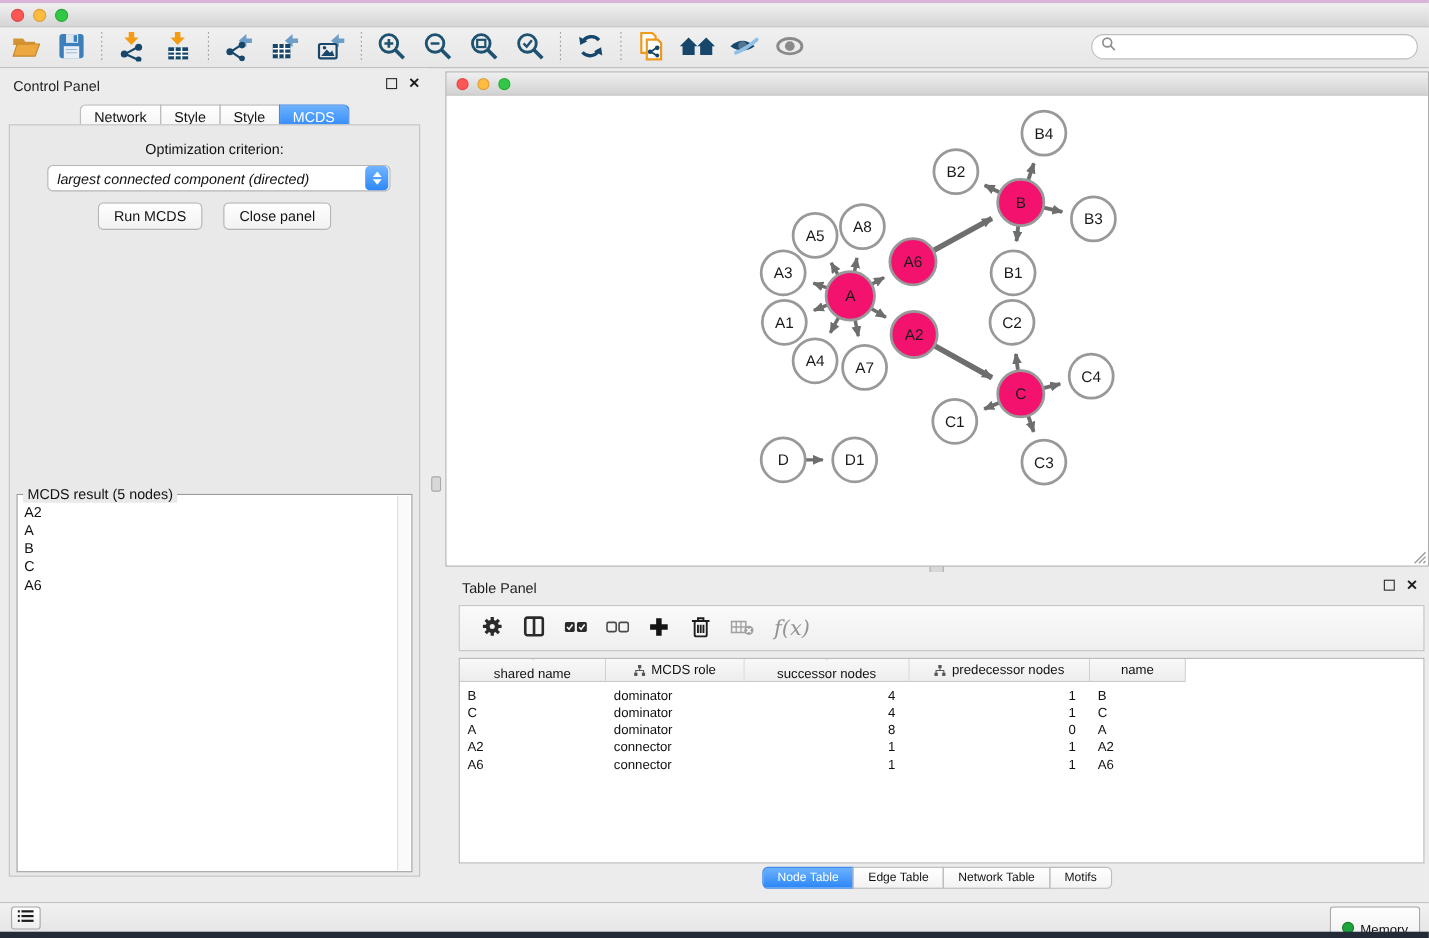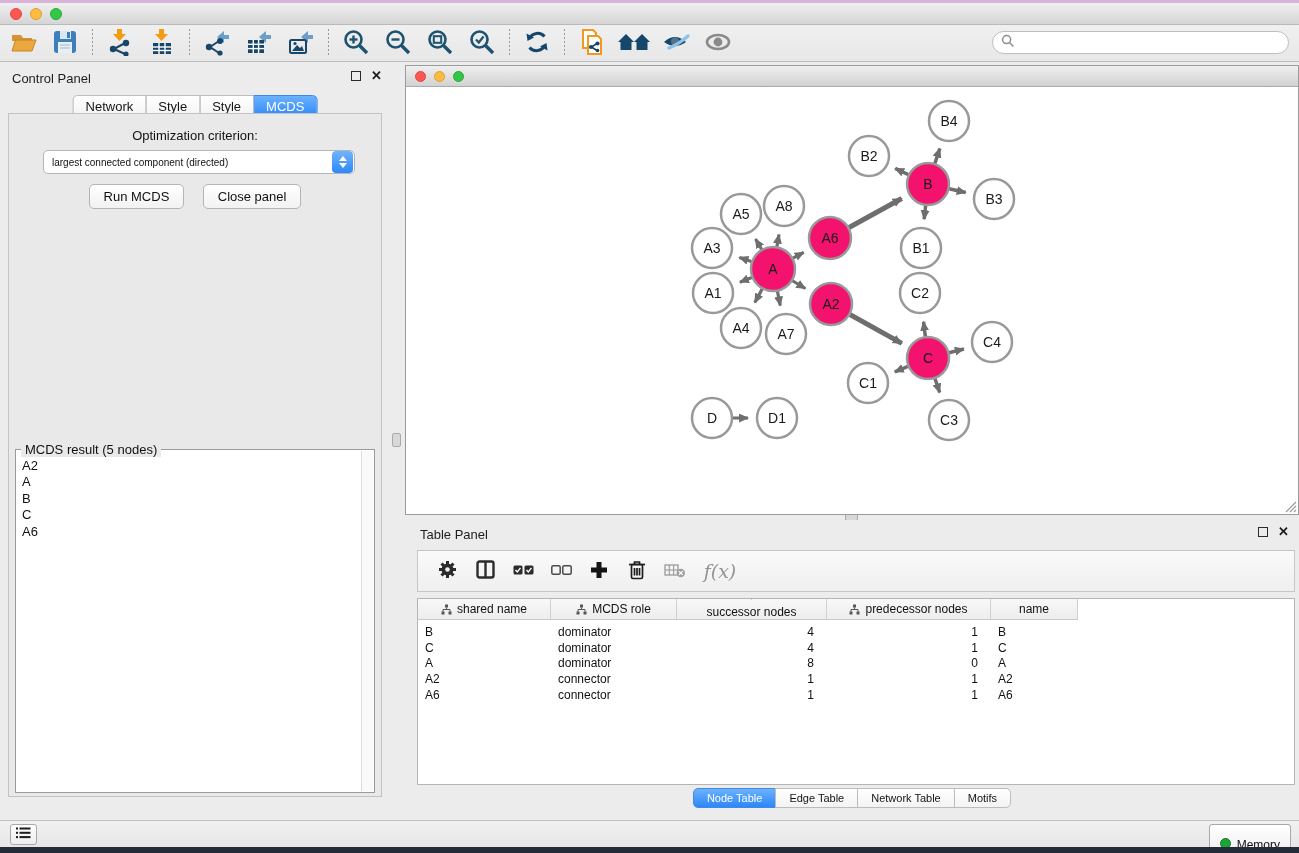--- a/index.html
+++ b/index.html
@@ -49,22 +49,22 @@
 
   .cp-tabs { position:absolute; left:50%; transform:translateX(-50%); top:33px; }
   .cp-inset { position:absolute; left:8px; top:51px; width:374px; height:684px;
     background:#e9e9e9; border:1px solid #c3c3c3; }
 
   .opt-label { position:absolute; left:0; width:100%; top:14px; text-align:center;
     font-size:13px; color:#111; }
   .dropdown { position:absolute; left:34px; top:36px; width:312px; height:24px;
     background:#fff; border:1px solid #b5b5b5; border-radius:5px;
     display:flex; align-items:center; }
-  .dropdown .dd-text { flex:1; font-size:10px; color:#111; padding-left:8px;
-    white-space:nowrap; overflow:hidden; }
+  .dropdown .dd-text { flex:1; font-size:13px; color:#111; padding-left:8px;
+    white-space:nowrap; overflow:hidden;font-style:italic; }
   .dropdown .dd-step { width:21px; height:22px; border-radius:4px;
     background:linear-gradient(#70b4ff,#2d88f8); margin-right:1px;
     display:flex; flex-direction:column; align-items:center; justify-content:center; gap:2px; }
   .chev-up { width:0; height:0; border-left:4px solid transparent; border-right:4px solid transparent;
     border-bottom:5px solid #fff; }
   .chev-dn { width:0; height:0; border-left:4px solid transparent; border-right:4px solid transparent;
     border-top:5px solid #fff; }
   .cp-buttons { position:absolute; left:0; width:100%; top:70px; text-align:center; }
   .push-btn { border:1px solid #b5b5b5; border-radius:5px; background:linear-gradient(#ffffff,#f2f2f2);
     font-size:13px; color:#111; padding:4px 14px; margin:0 7px; font-family:"Liberation Sans",sans-serif; }
@@ -106,21 +106,21 @@
 
   .data-table { position:absolute; left:12px; top:78px; width:878px; height:187px;
     background:#fff; border:1px solid #b5b5b5; overflow:hidden; }
   .dt-header { display:flex; height:21px; }
   .dt-hcell { display:flex; align-items:center; justify-content:center; gap:5px;
     background:linear-gradient(#f8f8f8,#ededed); border-right:1px solid #d0d0d0;
     border-bottom:1px solid #c9c9c9; font-size:12px; color:#111; }
   .dt-row { display:flex; height:15.7px; align-items:center; }
   .dt-cell { font-size:12px; color:#111; padding-left:7px; overflow:hidden; white-space:nowrap; }
   .dt-cell.num { text-align:right; padding-right:13px; padding-left:0; }
-  .col-shared { width:133px; } .col-role { width:126px; } .col-succ { width:150px;flex-direction:column; }
+  .col-shared { width:133px;flex-direction:column; } .col-role { width:126px; } .col-succ { width:150px;flex-direction:column; }
   .col-pred { width:164px; } .col-name { width:87px; }
 
   .tp-tabs { position:absolute; left:0; width:100%; top:268px; text-align:center; }
   .tp-tabs .seg-btn { font-size:11px; padding:3px 13px; }
 
   
   .statusbar { position:absolute; left:0; top:820px; width:1299px; height:27px;
     background:linear-gradient(#f1f1f1,#e6e6e6); border-top:1px solid #c2c2c2; }
   .list-btn { position:absolute; left:10px; top:3px; width:27px; height:21px;
     border:1px solid #a8a8a8; border-radius:3px; background:linear-gradient(#fff,#ededed);

